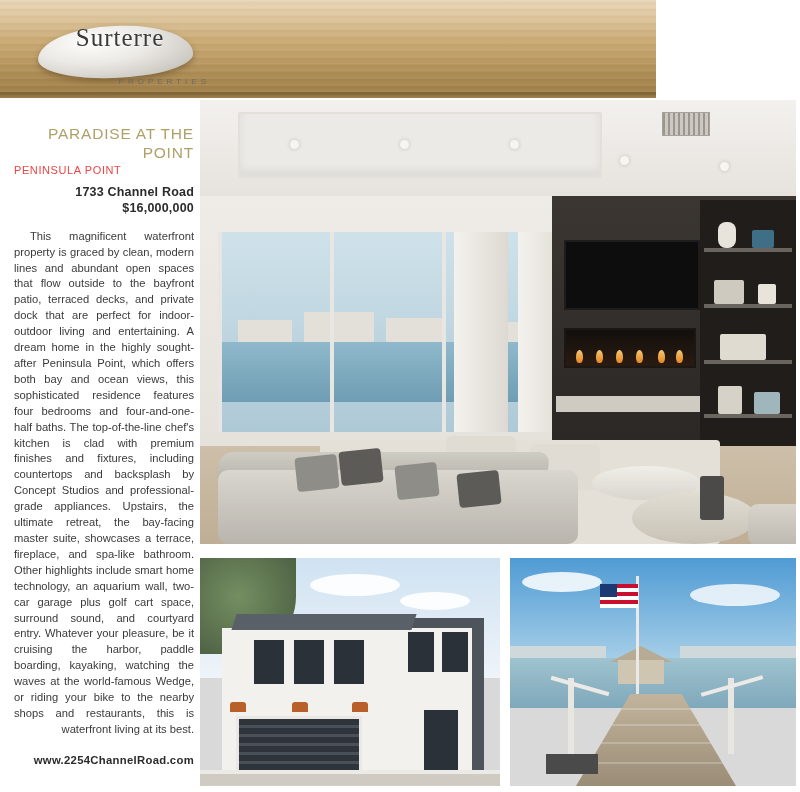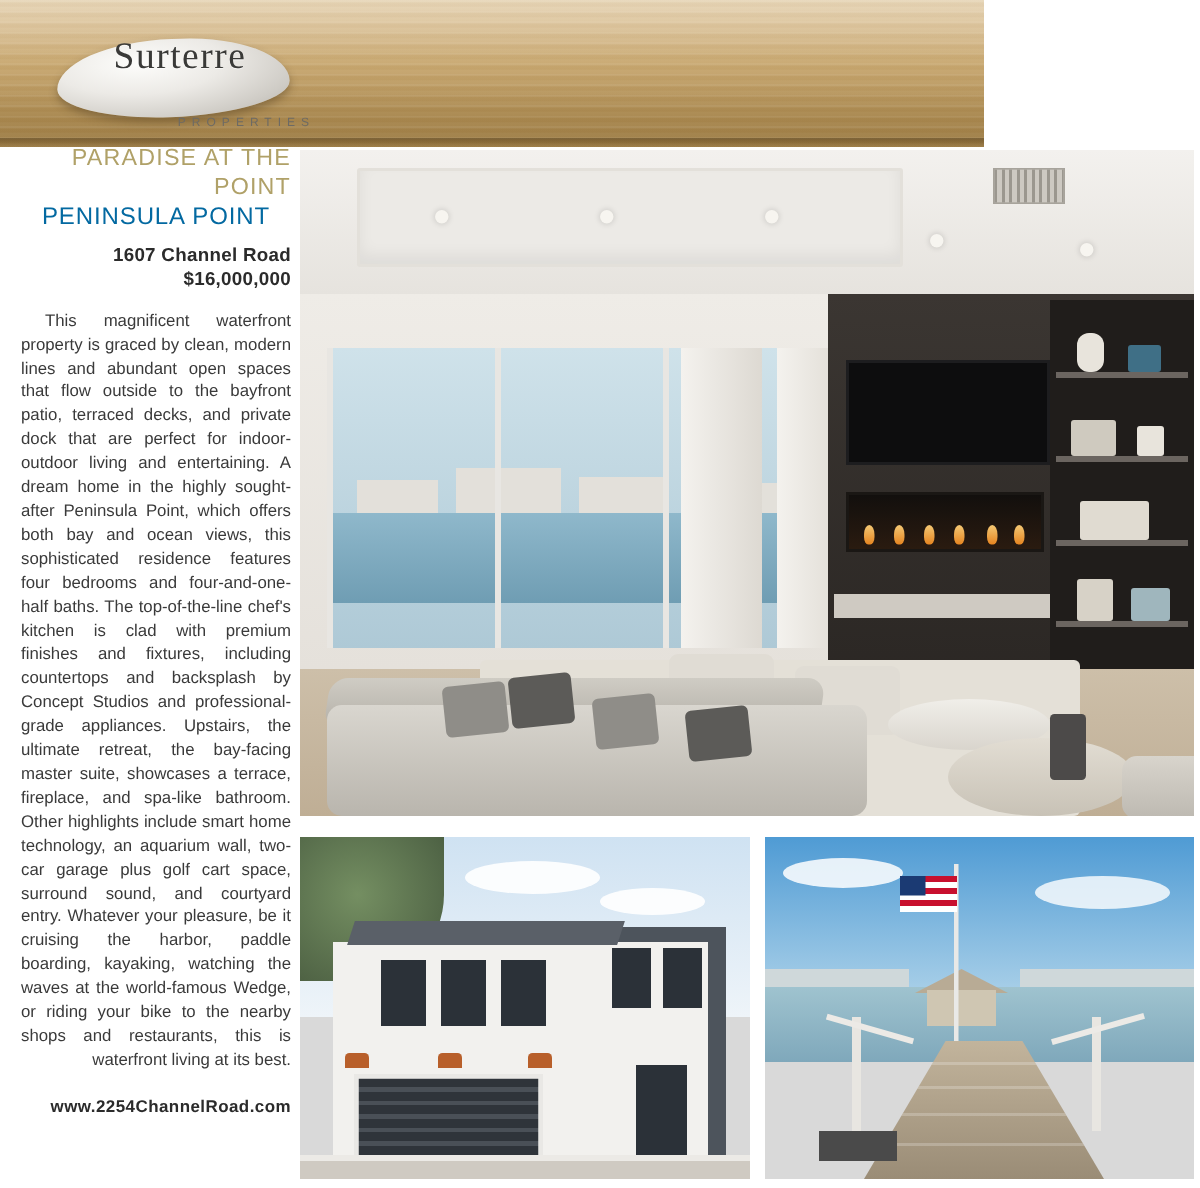--- a/index.html
+++ b/index.html
@@ -50,28 +50,28 @@
   }
 
   .group-title{
     position:absolute;left:200px;top:62px;
     font-family:"Liberation Sans", sans-serif;
     font-size:29px;font-weight:400;letter-spacing:1.5px;
     color:#ffffff;text-shadow:0 2px 3px rgba(90,70,40,.55);
   }
 
   
-  .left-col{position:absolute;left:14px;top:96px;width:180px;}
+  .left-col{position:absolute;left:14px;top:124px;width:180px;}
   .headline{
     text-align:right;color:#b0a168;
     font-size:15.5px;letter-spacing:.8px;font-weight:400;line-height:1.25;
   }
   .subhead{
-    text-align:center;color:#0369a1;
-    font-size:16px;letter-spacing:.6px;margin-top:1px;
+    text-align:left;color:#ef4444;
+    font-size:11px;letter-spacing:.6px;margin-top:1px;
   }
   .address{
     text-align:right;color:#2b2b2b;
     font-size:12.5px;font-weight:bold;margin-top:9px;letter-spacing:.2px;
   }
   .price{
     text-align:right;color:#2b2b2b;
     font-size:12.5px;font-weight:bold;margin-top:2px;letter-spacing:.2px;
   }
   .body-copy{
@@ -164,21 +164,21 @@
       <div class="stone"></div>
       <div class="logo-text">Surterre</div>
       <div class="logo-sub">PROPERTIES</div>
     </div>
     <div class="header-shadow"></div>
   </div>
 
   <div class="left-col">
     <div class="headline">PARADISE AT THE POINT</div>
     <div class="subhead">PENINSULA POINT</div>
-    <div class="address">1607 Channel Road</div>
+    <div class="address">1733 Channel Road</div>
     <div class="price">$16,000,000</div>
     <div class="body-copy">This magnificent waterfront property is graced by clean, modern lines and abundant open spaces that flow outside to the bayfront patio, terraced decks, and private dock that are perfect for indoor-outdoor living and entertaining. A dream home in the highly sought-after Peninsula Point, which offers both bay and ocean views, this sophisticated residence features four bedrooms and four-and-one-half baths. The top-of-the-line chef's kitchen is clad with premium finishes and fixtures, including countertops and backsplash by Concept Studios and professional-grade appliances. Upstairs, the ultimate retreat, the bay-facing master suite, showcases a terrace, fireplace, and spa-like bathroom. Other highlights include smart home technology, an aquarium wall, two-car garage plus golf cart space, surround sound, and courtyard entry. Whatever your pleasure, be it cruising the harbor, paddle boarding, kayaking, watching the waves at the world-famous Wedge, or riding your bike to the nearby shops and restaurants, this is waterfront living at its best.</div>
     <div class="website">www.2254ChannelRoad.com</div>
   </div>
 
   <div class="photo photo-main">
     <div class="int-ceiling"></div>
     <div class="int-ceil-inset"></div>
     <div class="downlight" style="left:90px;top:40px"></div>
     <div class="downlight" style="left:200px;top:40px"></div>

